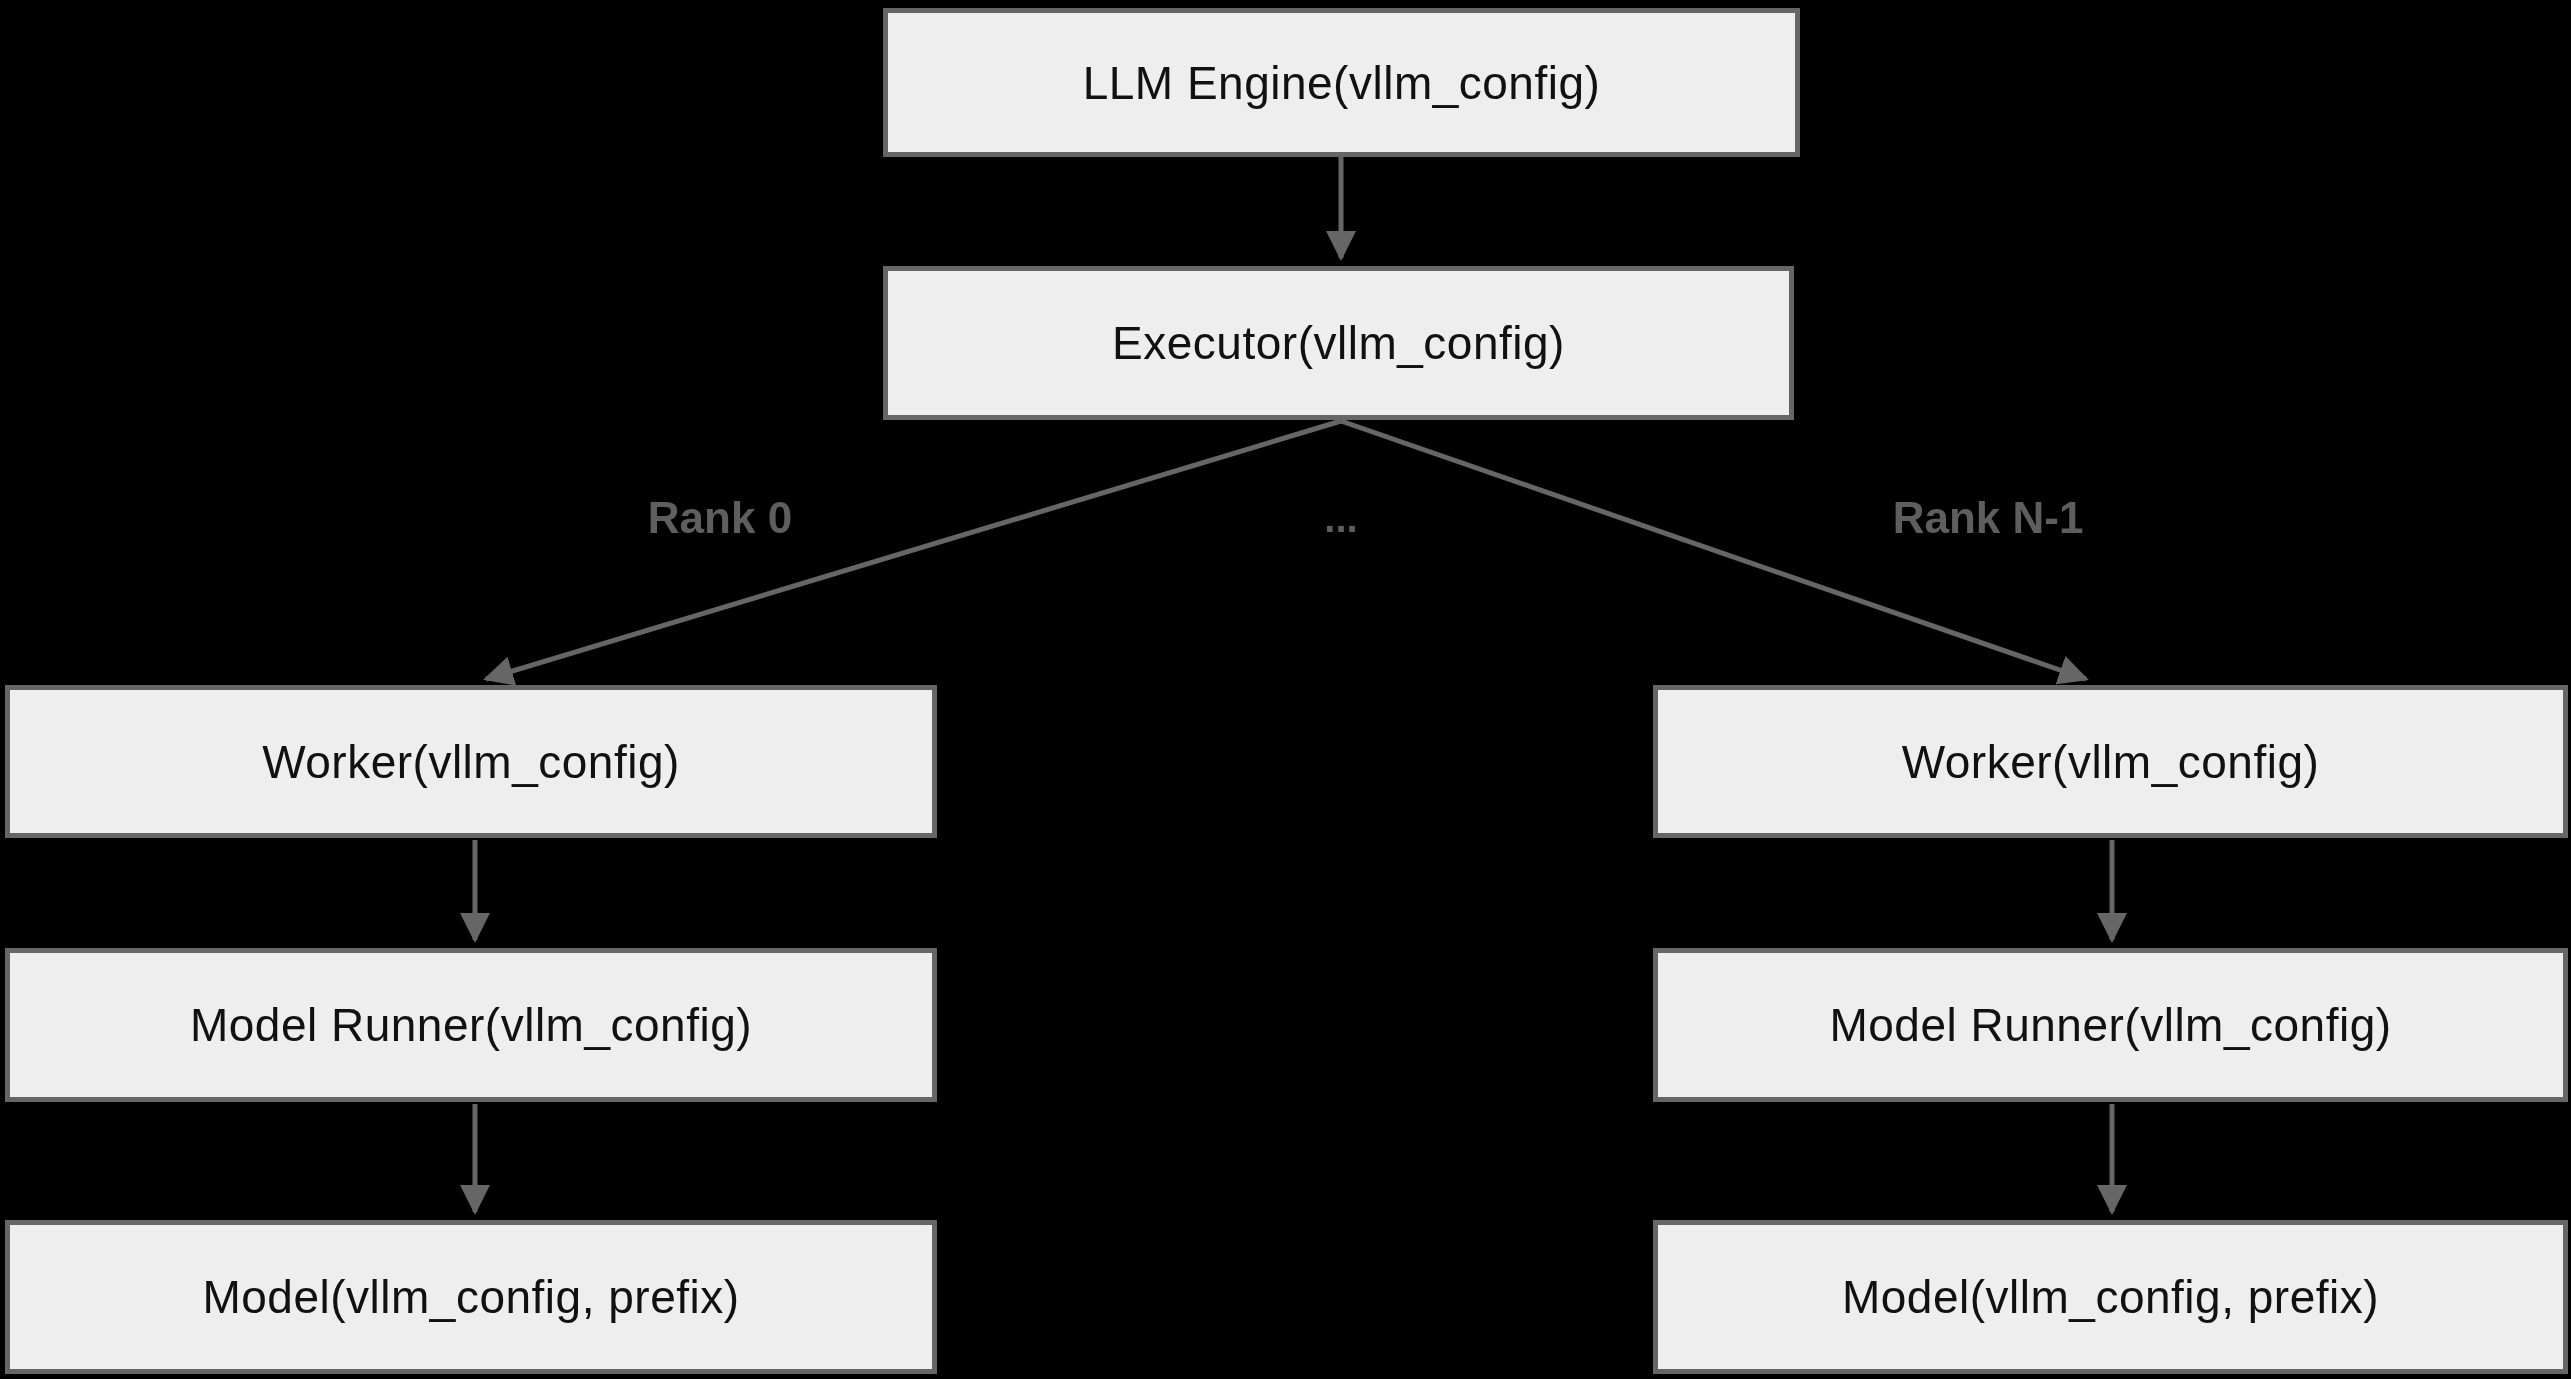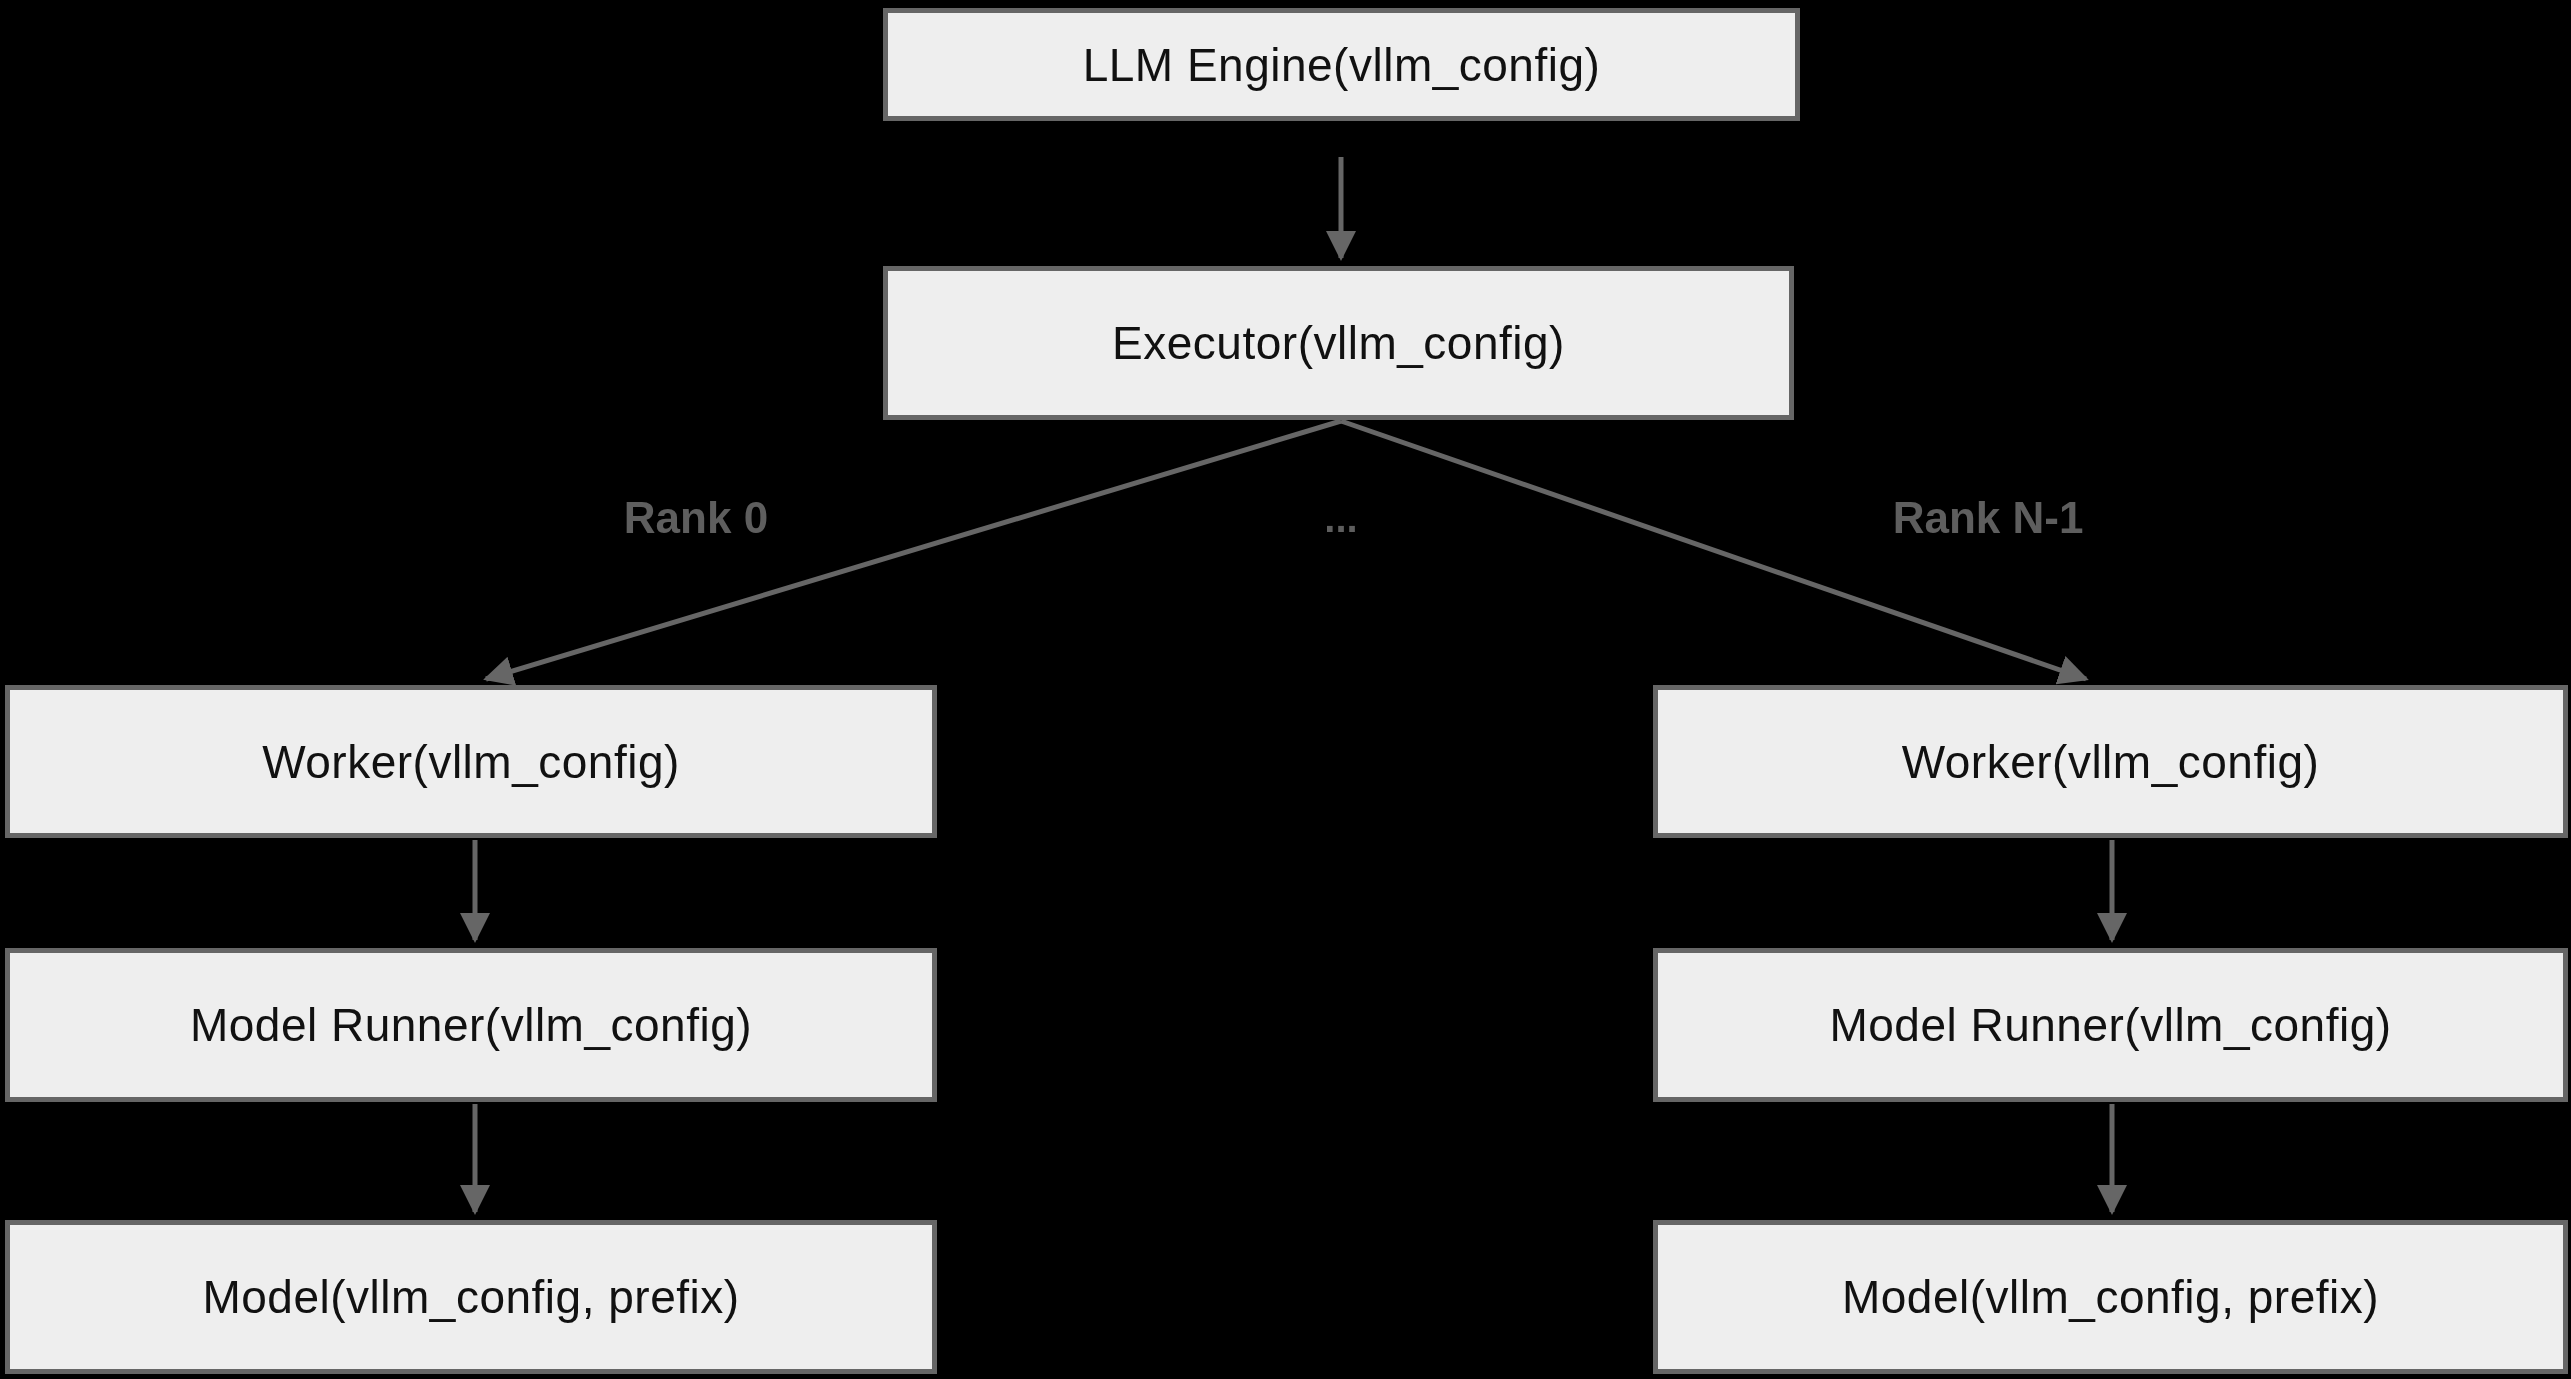--- a/index.html
+++ b/index.html
@@ -65,21 +65,21 @@
     </defs>
     <path class="edge" d="M1341,157 L1341,258" marker-end="url(#arrow)"></path>
     <path class="edge" d="M1341,421 L486,679" marker-end="url(#arrow)"></path>
     <path class="edge" d="M1341,421 L2086,679" marker-end="url(#arrow)"></path>
     <path class="edge" d="M475,840 L475,940" marker-end="url(#arrow)"></path>
     <path class="edge" d="M475,1104 L475,1212" marker-end="url(#arrow)"></path>
     <path class="edge" d="M2112,840 L2112,940" marker-end="url(#arrow)"></path>
     <path class="edge" d="M2112,1104 L2112,1212" marker-end="url(#arrow)"></path>
   </svg>
 
-  <div class="node" style="left:883px; top:8px; width:917px; height:113px;">
+  <div class="node" style="left:883px; top:8px; width:917px; height:149px;">
     <span>LLM Engine(vllm_config)</span>
   </div>
 
   <div class="node" style="left:883px; top:266px; width:911px; height:154px;">
     <span>Executor(vllm_config)</span>
   </div>
 
   <div class="node" style="left:5px; top:685px; width:932px; height:153px;">
     <span>Worker(vllm_config)</span>
   </div>
@@ -97,19 +97,19 @@
   </div>
 
   <div class="node" style="left:5px; top:1220px; width:932px; height:154px;">
     <span>Model(vllm_config, prefix)</span>
   </div>
 
   <div class="node" style="left:1653px; top:1220px; width:915px; height:154px;">
     <span>Model(vllm_config, prefix)</span>
   </div>
 
-  <div class="edge-label" style="left:546px; top:488px; width:300px;">Rank 0</div>
+  <div class="edge-label" style="left:570px; top:488px; width:300px;">Rank 0</div>
 
   <div class="edge-label" style="left:1266px; top:488px; width:150px; font-size:40px;">...</div>
 
   <div class="edge-label" style="left:1838px; top:488px; width:300px;">Rank N-1</div>
 
 </div>
 
 </body></html>

